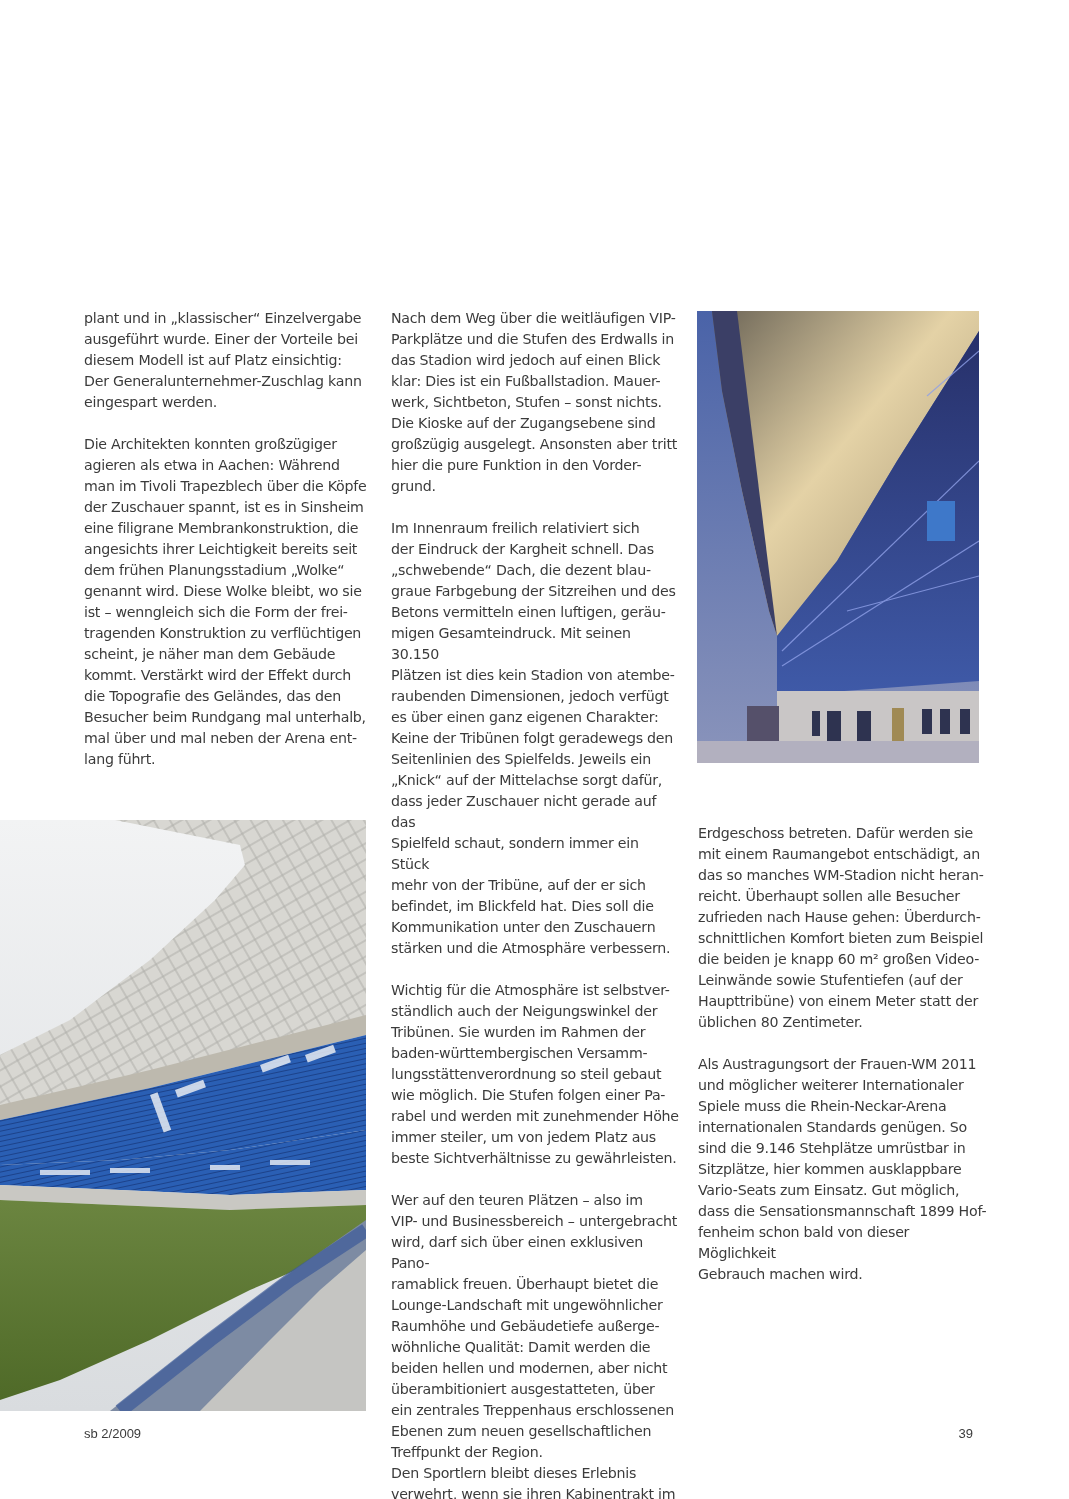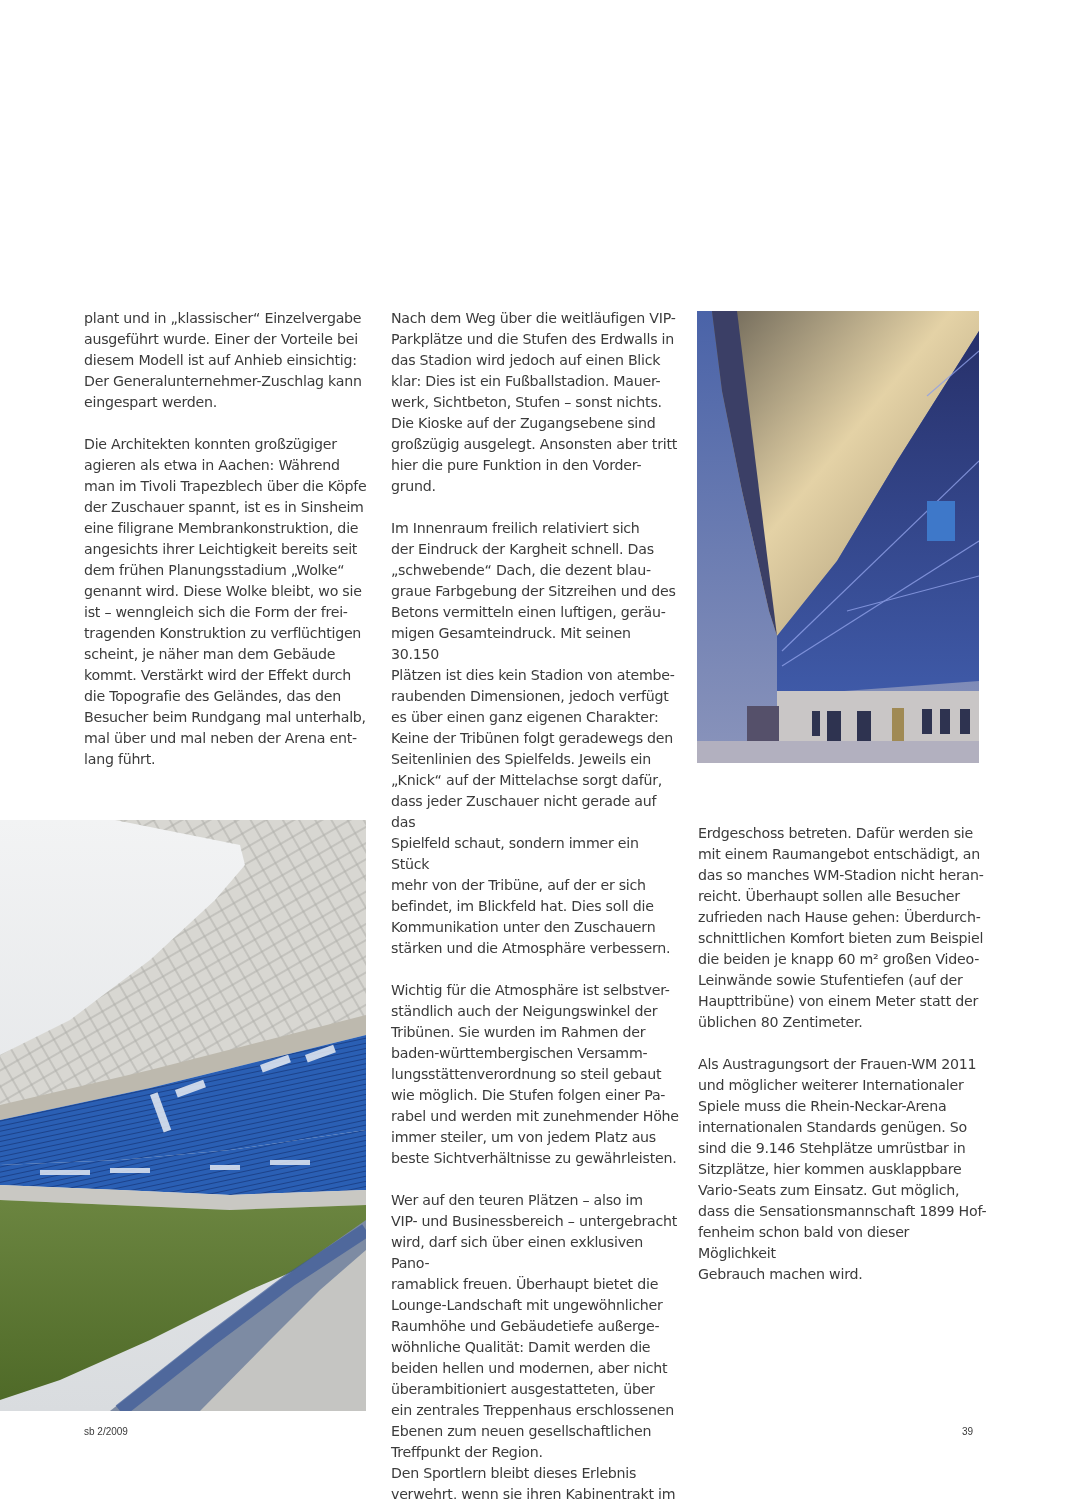--- a/index.html
+++ b/index.html
@@ -7,32 +7,32 @@
          font-family: "DejaVu Sans", "Liberation Sans", sans-serif; color: #3b3b3b; }
   .col { position: absolute; font-size: 14.2px; line-height: 21px; letter-spacing: -0.25px; }
   .col p { margin: 0 0 21px 0; white-space: pre-line; }
   .col p.nogap { margin-bottom: 0; }
   #col1 { left: 84px; top: 308px; width: 290px; }
   #col2 { left: 391px; top: 308px; width: 290px; }
   #col3 { left: 698px; top: 823px; width: 290px; }
   .photo { position: absolute; overflow: hidden; }
   #photo-stadium { left: 0; top: 820px; width: 366px; height: 591px; }
   #photo-facade { left: 697px; top: 311px; width: 282px; height: 452px; }
-  .footer { position: absolute; top: 1426px; font-size: 10px; color: #3b3b3b;
+  .footer { position: absolute; top: 1426px; font-size: 13px; color: #3b3b3b;
             font-family: "Liberation Sans", sans-serif; }
   #footer-left { left: 84px; }
   #footer-right { right: 96px; }
 </style>
 </head>
 <body>
 
 <div id="col1" class="col">
   <p>plant und in „klassischer“ Einzelvergabe
 ausgeführt wurde. Einer der Vorteile bei
-diesem Modell ist auf Anhieb einsichtig:
+diesem Modell ist auf Platz einsichtig:
 Der Generalunternehmer-Zuschlag kann
 eingespart werden.</p>
   <p>Die Architekten konnten großzügiger
 agieren als etwa in Aachen: Während
 man im Tivoli Trapezblech über die Köpfe
 der Zuschauer spannt, ist es in Sinsheim
 eine filigrane Membrankonstruktion, die
 angesichts ihrer Leichtigkeit bereits seit
 dem frühen Planungsstadium „Wolke“
 genannt wird. Diese Wolke bleibt, wo sie

